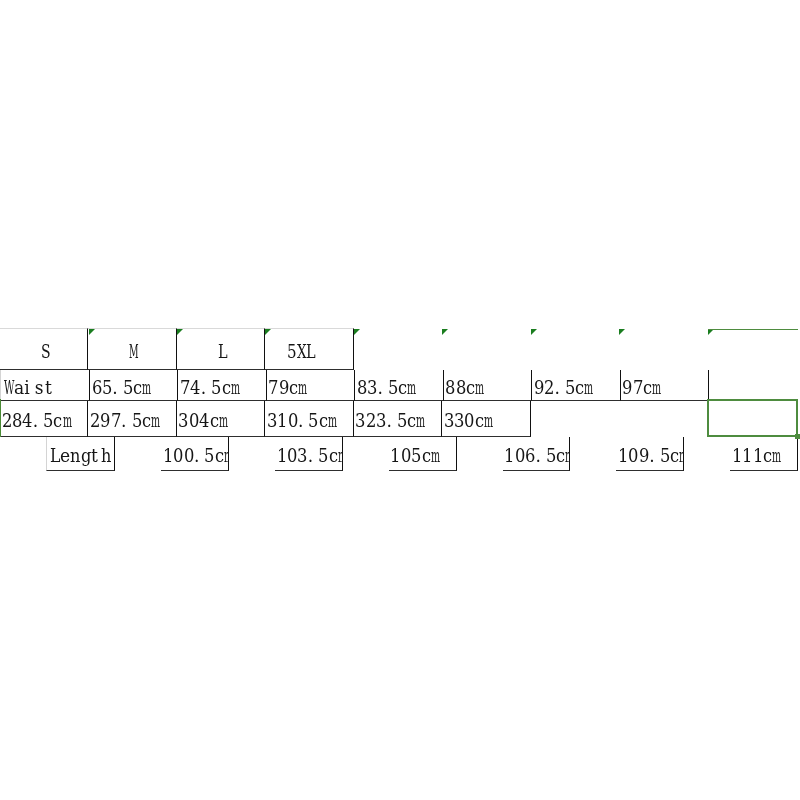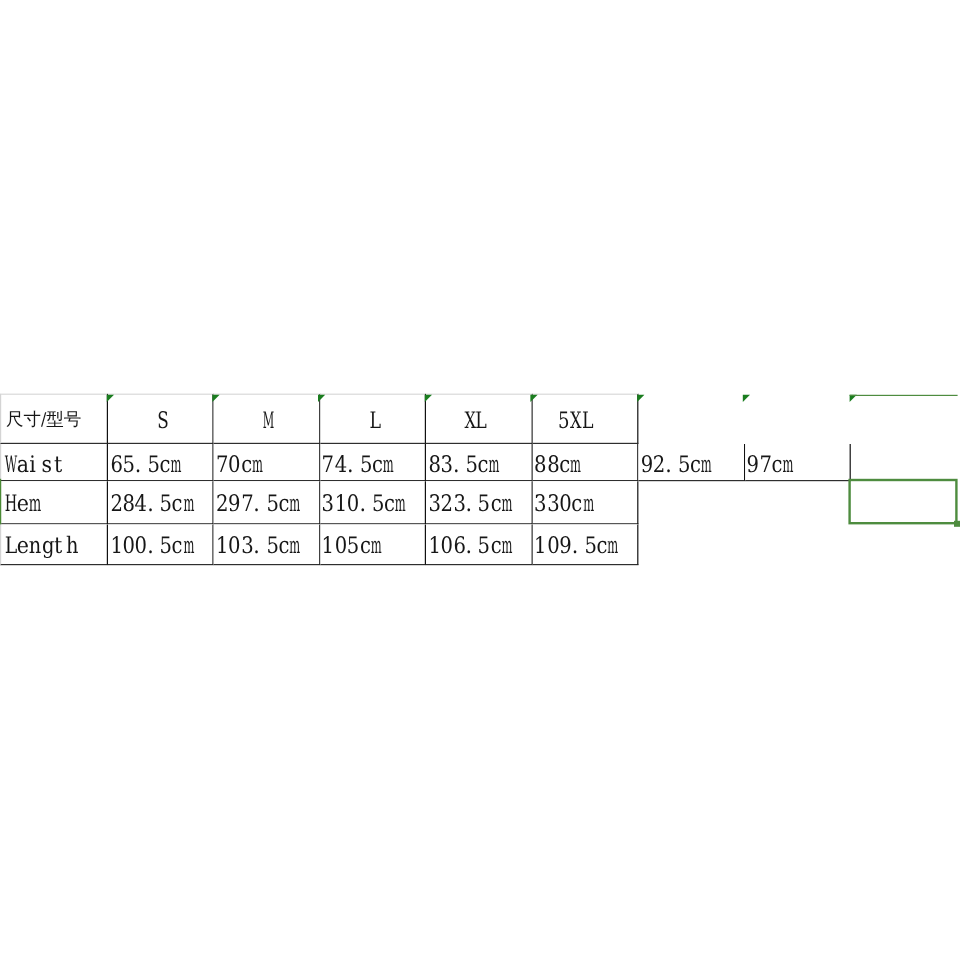--- a/index.html
+++ b/index.html
@@ -32,21 +32,21 @@
     padding-left:1.5px;
   }
   .cell > span{position:relative;top:2px;}
   
   .cell i.g{font-style:normal;display:inline-block;transform-origin:left center;}
 
   .row.header .cell{height:42px;justify-content:flex-end;padding-right:37px;border-top:1px solid #d9d9d9;}
   .row.header .cell > span{top:2.5px;}
   .row-waist  .cell{height:31px;}
   .row-hem    .cell{height:36px;}
-  .row-length .cell{height:34px;}
+  .row-length .cell{height:34px;margin-left:46px;}
 
   .cell.label{width:90px;justify-content:flex-start;padding-left:2.5px;padding-right:0;border-left:1px solid #d4d4d4;}
   .row.header .cell.label{font-size:14.6px;padding-left:4px;justify-content:flex-start;}
   .row.header .cell.label > span{top:1px;}
 
   
   .tri{position:absolute;z-index:5;width:0;height:0;
        border-top:6px solid #1a7d1f;border-right:6px solid transparent;}
 
   
@@ -56,76 +56,70 @@
   .seledge-h{position:absolute;height:1.5px;background:#4e8c3f;z-index:6;}
 </style>
 </head>
 <body>
 
 <div class="sheet">
 
   <div class="grid">
 
     <div class="row header">
-      <div class="cell label">
-          <span>尺寸/型号</span>
-        </div>
       <div class="cell">
           <span><i class="g" style="width: 9.6px; transform: scaleX(0.819);">S</i></span>
         </div>
       <div class="cell">
           <span><i class="g" style="width: 9.6px; transform: scaleX(0.548);">M</i></span>
         </div>
       <div class="cell">
           <span><i class="g" style="width: 9.6px; transform: scaleX(0.845);">L</i></span>
-        </div>
-      <div class="cell">
-          <span><i class="g" style="width: 9.6px; transform: scaleX(0.789);">X</i><i class="g" style="width: 9.6px; transform: scaleX(0.845);">L</i></span>
         </div>
       <div class="cell">
           <span><i class="g" style="width: 9.6px; transform: scaleX(0.883);">5</i><i class="g" style="width: 9.6px; transform: scaleX(0.789);">X</i><i class="g" style="width: 9.6px; transform: scaleX(0.845);">L</i></span>
         </div>
     </div>
 
     <div class="row body row-waist">
       <div class="cell label">
           <span><i class="g" style="width: 10.4px; transform: scaleX(0.592);">W</i><i class="g" style="width: 10.4px; transform: scaleX(1);">a</i><i class="g" style="width: 10.4px; transform: scaleX(1);">i</i><i class="g" style="width: 10.4px; transform: scaleX(1);">s</i><i class="g" style="width: 10.4px; transform: scaleX(1);">t</i></span>
         </div>
       <div class="cell">
           <span><i class="g" style="width: 10.4px; transform: scaleX(0.956);">6</i><i class="g" style="width: 10.4px; transform: scaleX(0.956);">5</i><i class="g" style="width: 10.4px; transform: scaleX(1);">.</i><i class="g" style="width: 10.4px; transform: scaleX(0.956);">5</i><i class="g" style="width: 9.1px; transform: scaleX(0.95);">c</i><i class="g" style="width: 9.1px; transform: scaleX(0.561);">m</i></span>
         </div>
       <div class="cell">
-          <span><i class="g" style="width: 10.4px; transform: scaleX(0.956);">7</i><i class="g" style="width: 10.4px; transform: scaleX(0.956);">0</i><i class="g" style="width: 9.1px; transform: scaleX(0.95);">c</i><i class="g" style="width: 9.1px; transform: scaleX(0.561);">m</i></span>
+          <span><i class="g" style="width: 10.4px; transform: scaleX(0.956);">7</i><i class="g" style="width: 10.4px; transform: scaleX(0.956);">4</i><i class="g" style="width: 10.4px; transform: scaleX(1);">.</i><i class="g" style="width: 10.4px; transform: scaleX(0.956);">5</i><i class="g" style="width: 9.1px; transform: scaleX(0.95);">c</i><i class="g" style="width: 9.1px; transform: scaleX(0.561);">m</i></span>
         </div>
       <div class="cell">
-          <span><i class="g" style="width: 10.4px; transform: scaleX(0.956);">7</i><i class="g" style="width: 10.4px; transform: scaleX(0.956);">4</i><i class="g" style="width: 10.4px; transform: scaleX(1);">.</i><i class="g" style="width: 10.4px; transform: scaleX(0.956);">5</i><i class="g" style="width: 9.1px; transform: scaleX(0.95);">c</i><i class="g" style="width: 9.1px; transform: scaleX(0.561);">m</i></span>
+          <span><i class="g" style="width: 10.4px; transform: scaleX(0.956);">7</i><i class="g" style="width: 10.4px; transform: scaleX(0.956);">9</i><i class="g" style="width: 9.1px; transform: scaleX(0.95);">c</i><i class="g" style="width: 9.1px; transform: scaleX(0.561);">m</i></span>
         </div>
       <div class="cell">
           <span><i class="g" style="width: 10.4px; transform: scaleX(0.956);">8</i><i class="g" style="width: 10.4px; transform: scaleX(0.956);">3</i><i class="g" style="width: 10.4px; transform: scaleX(1);">.</i><i class="g" style="width: 10.4px; transform: scaleX(0.956);">5</i><i class="g" style="width: 9.1px; transform: scaleX(0.95);">c</i><i class="g" style="width: 9.1px; transform: scaleX(0.561);">m</i></span>
         </div>
       <div class="cell">
           <span><i class="g" style="width: 10.4px; transform: scaleX(0.956);">8</i><i class="g" style="width: 10.4px; transform: scaleX(0.956);">8</i><i class="g" style="width: 9.1px; transform: scaleX(0.95);">c</i><i class="g" style="width: 9.1px; transform: scaleX(0.561);">m</i></span>
         </div>
       <div class="cell">
           <span><i class="g" style="width: 10.4px; transform: scaleX(0.956);">9</i><i class="g" style="width: 10.4px; transform: scaleX(0.956);">2</i><i class="g" style="width: 10.4px; transform: scaleX(1);">.</i><i class="g" style="width: 10.4px; transform: scaleX(0.956);">5</i><i class="g" style="width: 9.1px; transform: scaleX(0.95);">c</i><i class="g" style="width: 9.1px; transform: scaleX(0.561);">m</i></span>
         </div>
       <div class="cell">
           <span><i class="g" style="width: 10.4px; transform: scaleX(0.956);">9</i><i class="g" style="width: 10.4px; transform: scaleX(0.956);">7</i><i class="g" style="width: 9.1px; transform: scaleX(0.95);">c</i><i class="g" style="width: 9.1px; transform: scaleX(0.561);">m</i></span>
         </div>
     </div>
 
     <div class="row body row-hem">
-      <div class="cell label">
-          <span><i class="g" style="width: 10.4px; transform: scaleX(0.697);">H</i><i class="g" style="width: 10.4px; transform: scaleX(1);">e</i><i class="g" style="width: 10.4px; transform: scaleX(0.641);">m</i></span>
-        </div>
       <div class="cell">
           <span><i class="g" style="width: 10.4px; transform: scaleX(0.956);">2</i><i class="g" style="width: 10.4px; transform: scaleX(0.956);">8</i><i class="g" style="width: 10.4px; transform: scaleX(0.956);">4</i><i class="g" style="width: 10.4px; transform: scaleX(1);">.</i><i class="g" style="width: 10.4px; transform: scaleX(0.956);">5</i><i class="g" style="width: 9.1px; transform: scaleX(0.95);">c</i><i class="g" style="width: 9.1px; transform: scaleX(0.561);">m</i></span>
         </div>
       <div class="cell">
           <span><i class="g" style="width: 10.4px; transform: scaleX(0.956);">2</i><i class="g" style="width: 10.4px; transform: scaleX(0.956);">9</i><i class="g" style="width: 10.4px; transform: scaleX(0.956);">7</i><i class="g" style="width: 10.4px; transform: scaleX(1);">.</i><i class="g" style="width: 10.4px; transform: scaleX(0.956);">5</i><i class="g" style="width: 9.1px; transform: scaleX(0.95);">c</i><i class="g" style="width: 9.1px; transform: scaleX(0.561);">m</i></span>
+        </div>
+      <div class="cell">
+          <span><i class="g" style="width: 10.4px; transform: scaleX(0.956);">3</i><i class="g" style="width: 10.4px; transform: scaleX(0.956);">0</i><i class="g" style="width: 10.4px; transform: scaleX(0.956);">4</i><i class="g" style="width: 9.1px; transform: scaleX(0.95);">c</i><i class="g" style="width: 9.1px; transform: scaleX(0.561);">m</i></span>
         </div>
       <div class="cell">
           <span><i class="g" style="width: 10.4px; transform: scaleX(0.956);">3</i><i class="g" style="width: 10.4px; transform: scaleX(0.956);">1</i><i class="g" style="width: 10.4px; transform: scaleX(0.956);">0</i><i class="g" style="width: 10.4px; transform: scaleX(1);">.</i><i class="g" style="width: 10.4px; transform: scaleX(0.956);">5</i><i class="g" style="width: 9.1px; transform: scaleX(0.95);">c</i><i class="g" style="width: 9.1px; transform: scaleX(0.561);">m</i></span>
         </div>
       <div class="cell">
           <span><i class="g" style="width: 10.4px; transform: scaleX(0.956);">3</i><i class="g" style="width: 10.4px; transform: scaleX(0.956);">2</i><i class="g" style="width: 10.4px; transform: scaleX(0.956);">3</i><i class="g" style="width: 10.4px; transform: scaleX(1);">.</i><i class="g" style="width: 10.4px; transform: scaleX(0.956);">5</i><i class="g" style="width: 9.1px; transform: scaleX(0.95);">c</i><i class="g" style="width: 9.1px; transform: scaleX(0.561);">m</i></span>
         </div>
       <div class="cell">
           <span><i class="g" style="width: 10.4px; transform: scaleX(0.956);">3</i><i class="g" style="width: 10.4px; transform: scaleX(0.956);">3</i><i class="g" style="width: 10.4px; transform: scaleX(0.956);">0</i><i class="g" style="width: 9.1px; transform: scaleX(0.95);">c</i><i class="g" style="width: 9.1px; transform: scaleX(0.561);">m</i></span>
         </div>
@@ -143,20 +137,23 @@
         </div>
       <div class="cell">
           <span><i class="g" style="width: 10.4px; transform: scaleX(0.956);">1</i><i class="g" style="width: 10.4px; transform: scaleX(0.956);">0</i><i class="g" style="width: 10.4px; transform: scaleX(0.956);">5</i><i class="g" style="width: 9.1px; transform: scaleX(0.95);">c</i><i class="g" style="width: 9.1px; transform: scaleX(0.561);">m</i></span>
         </div>
       <div class="cell">
           <span><i class="g" style="width: 10.4px; transform: scaleX(0.956);">1</i><i class="g" style="width: 10.4px; transform: scaleX(0.956);">0</i><i class="g" style="width: 10.4px; transform: scaleX(0.956);">6</i><i class="g" style="width: 10.4px; transform: scaleX(1);">.</i><i class="g" style="width: 10.4px; transform: scaleX(0.956);">5</i><i class="g" style="width: 9.1px; transform: scaleX(0.95);">c</i><i class="g" style="width: 9.1px; transform: scaleX(0.561);">m</i></span>
         </div>
       <div class="cell">
           <span><i class="g" style="width: 10.4px; transform: scaleX(0.956);">1</i><i class="g" style="width: 10.4px; transform: scaleX(0.956);">0</i><i class="g" style="width: 10.4px; transform: scaleX(0.956);">9</i><i class="g" style="width: 10.4px; transform: scaleX(1);">.</i><i class="g" style="width: 10.4px; transform: scaleX(0.956);">5</i><i class="g" style="width: 9.1px; transform: scaleX(0.95);">c</i><i class="g" style="width: 9.1px; transform: scaleX(0.561);">m</i></span>
         </div>
+      <div class="cell">
+          <span><i class="g" style="width: 10.4px; transform: scaleX(0.956);">1</i><i class="g" style="width: 10.4px; transform: scaleX(0.956);">1</i><i class="g" style="width: 10.4px; transform: scaleX(0.956);">1</i><i class="g" style="width: 9.1px; transform: scaleX(0.95);">c</i><i class="g" style="width: 9.1px; transform: scaleX(0.561);">m</i></span>
+        </div>
     </div>
 
   </div>
 
   <i class="tri" style="left:88.5px;top:328.5px"></i>
   <i class="tri" style="left:176.95px;top:328.5px"></i>
   <i class="tri" style="left:265.4px;top:328.5px"></i>
   <i class="tri" style="left:353.85px;top:328.5px"></i>
   <i class="tri" style="left:442.3px;top:328.5px"></i>
   <i class="tri" style="left:530.75px;top:328.5px"></i>

